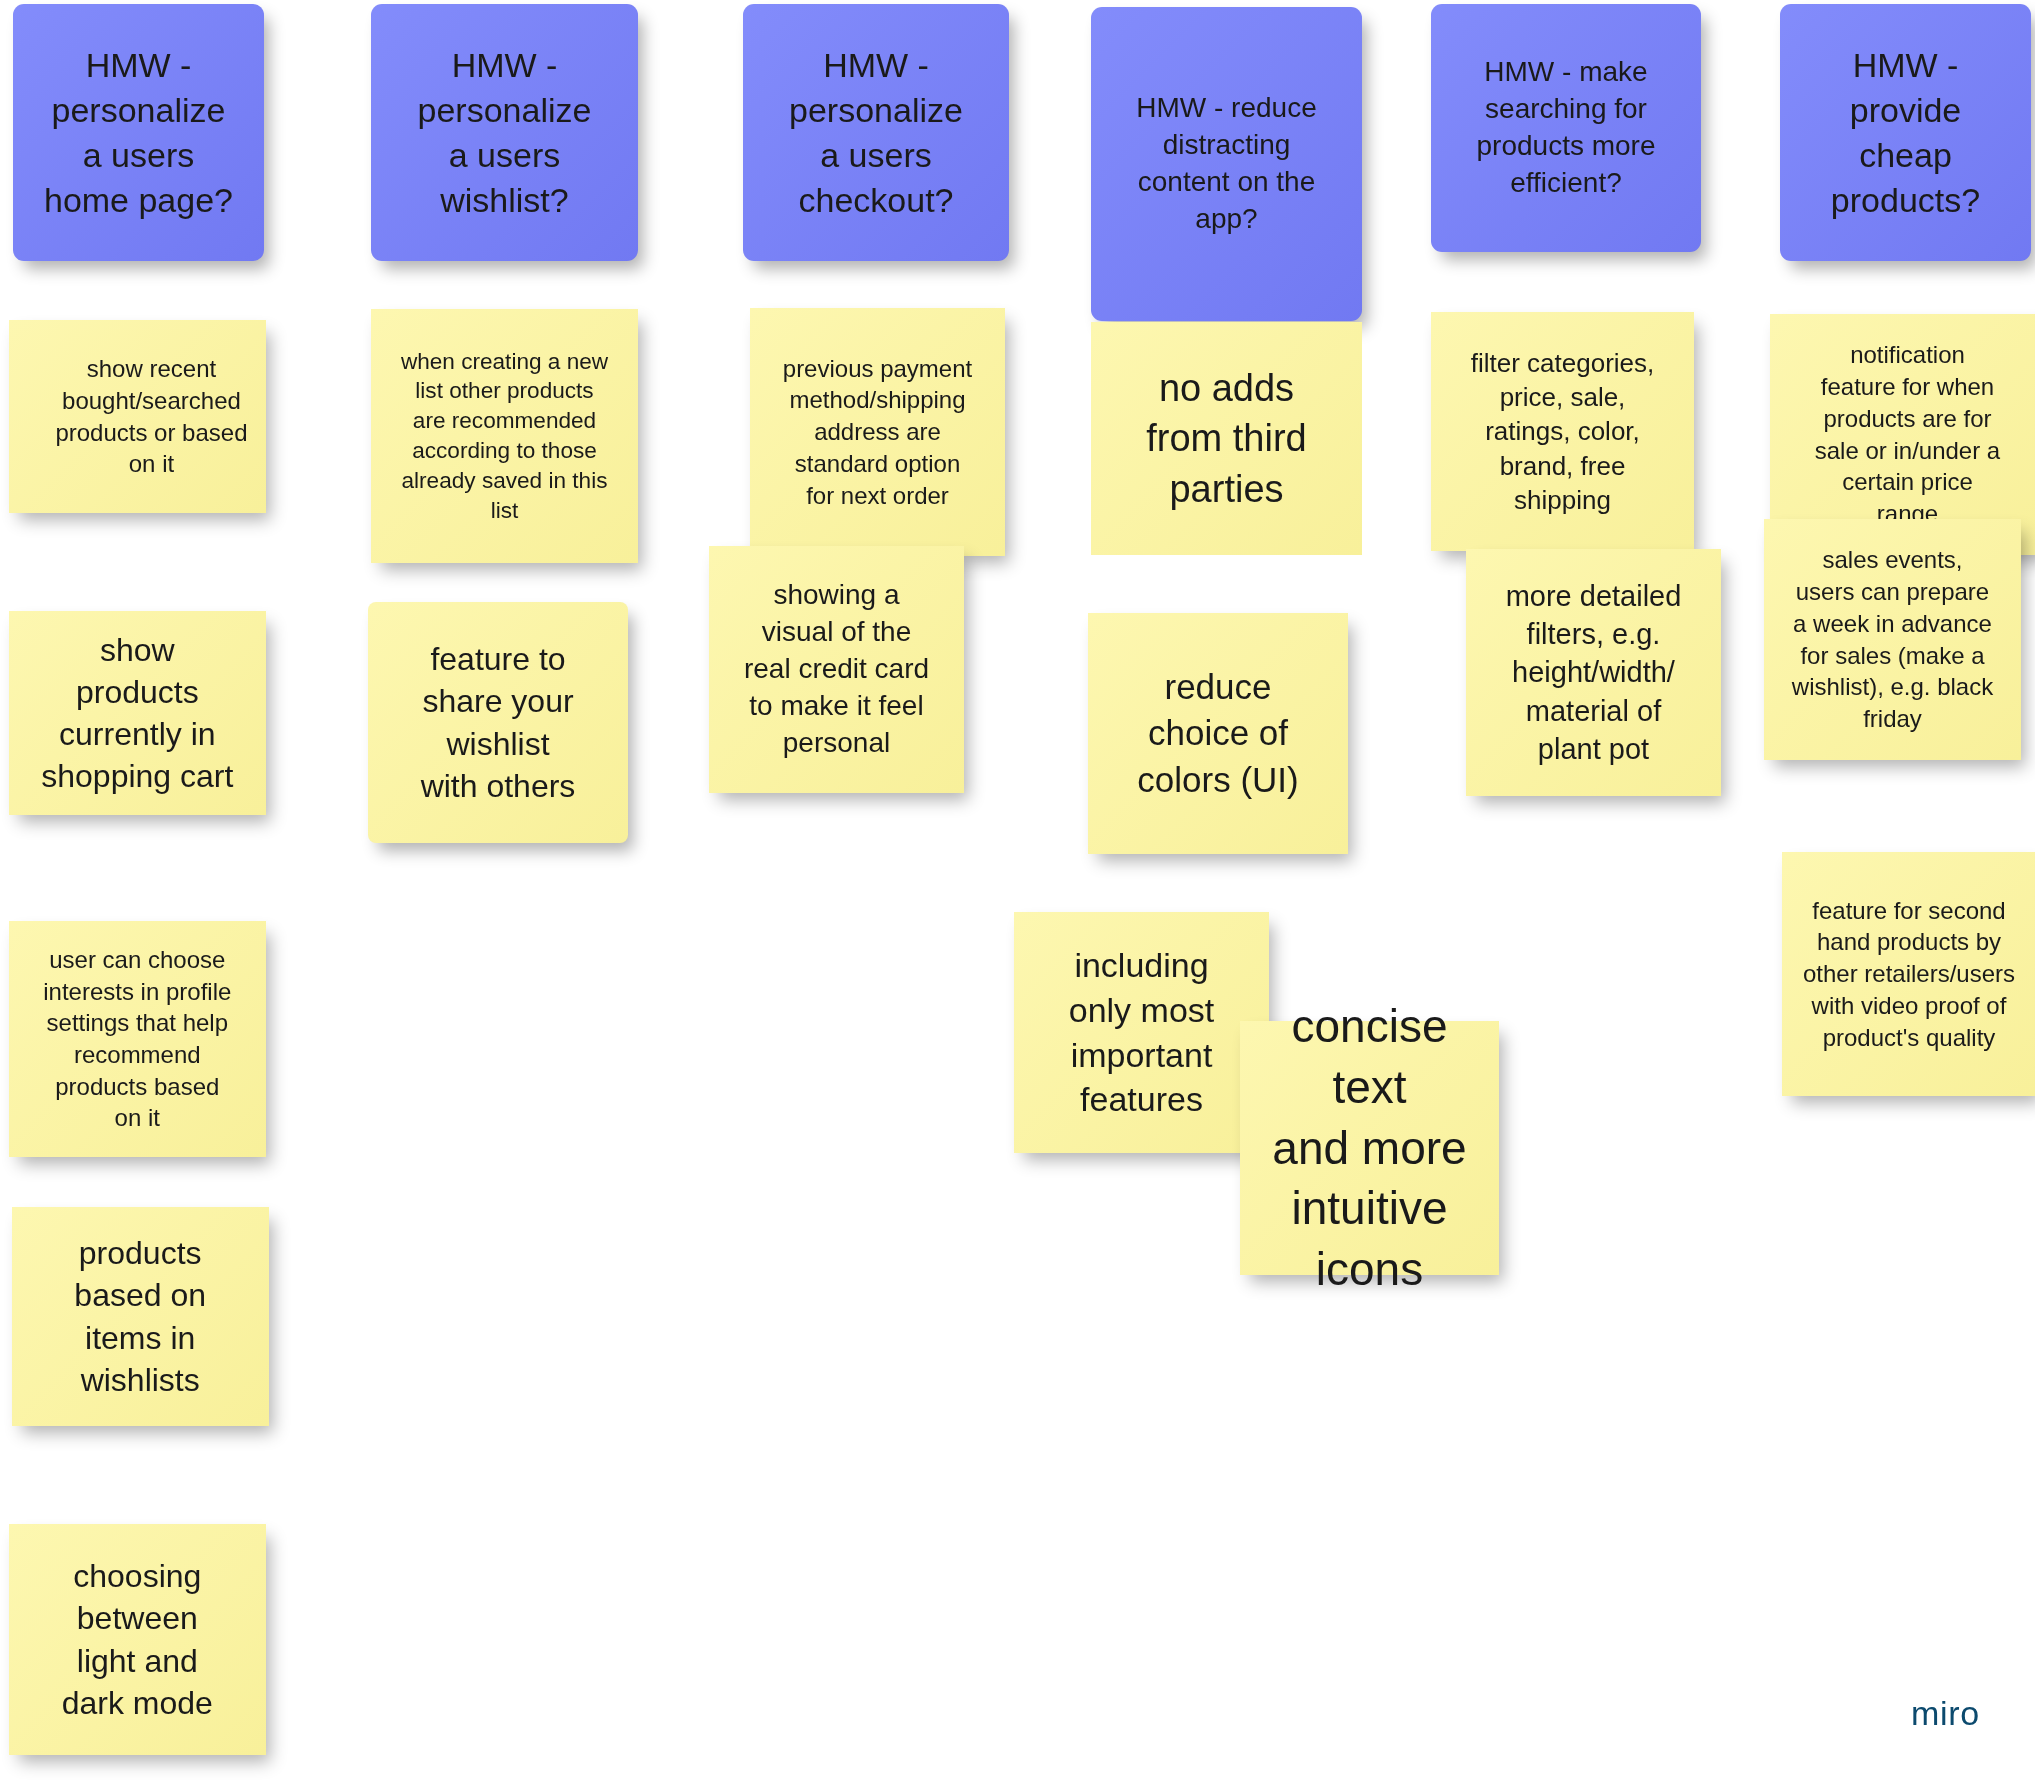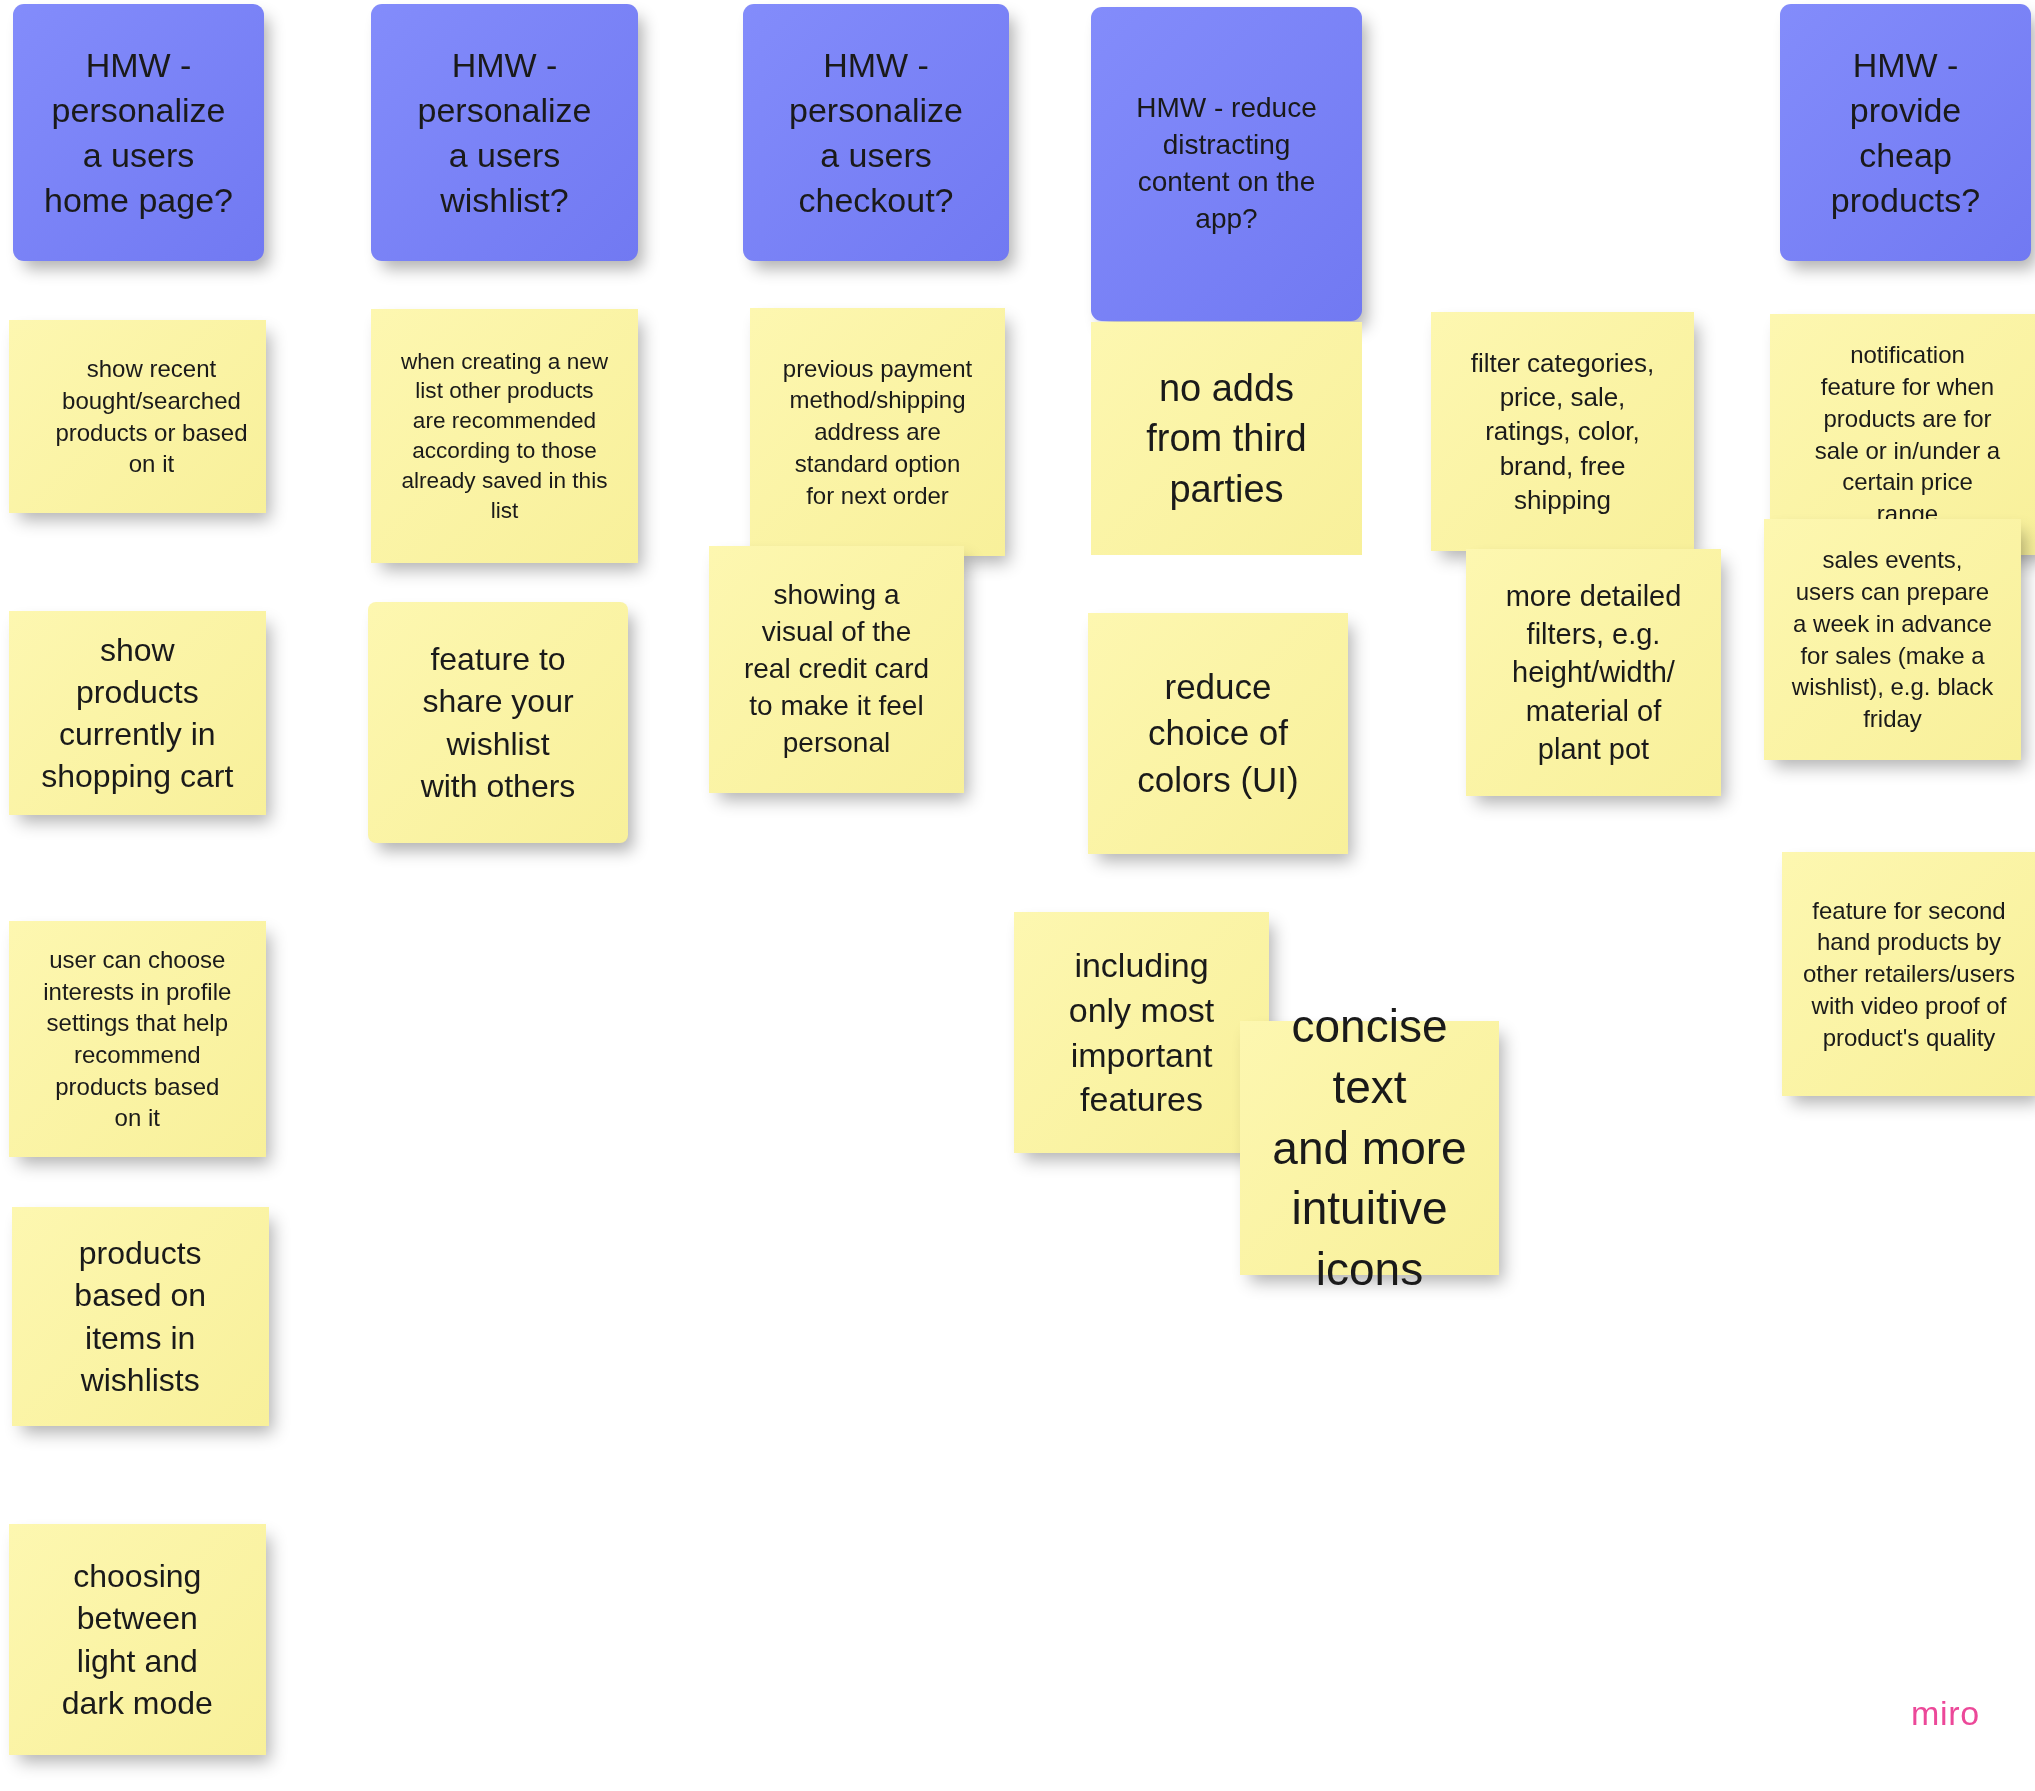--- a/index.html
+++ b/index.html
@@ -41,21 +41,21 @@
   }
   .note.noshadow {
     box-shadow: none;
   }
   .note .txt {
     display: block;
     width: 100%;
   }
   .watermark {
     position: absolute;
-    color: #ec4899;
+    color: #0c4a6e;
     font-size: 34px;
     letter-spacing: 0.7px;
     font-family: "Liberation Sans", "DejaVu Sans", sans-serif;
     user-select: none;
   }
 </style>
 </head>
 <body>
 
 <div id="board">
@@ -163,20 +163,26 @@
 important
 features</span>
   </div>
   <div class="note yellow" style="left:1240px; top:1021px; width:259px; height:254px; font-size:46px;">
     <span class="txt">concise text
 and more
 intuitive
 icons</span>
   </div>
 
+  <div class="note blue" style="left:1431px; top:4.4px; width:270px; height:248px; font-size:28px;">
+    <span class="txt">HMW - make
+searching for
+products more
+efficient?</span>
+  </div>
   <div class="note yellow" style="left:1431px; top:312px; width:263px; height:239px; font-size:26px;">
     <span class="txt">filter categories,
 price, sale,
 ratings, color,
 brand, free
 shipping</span>
   </div>
   <div class="note yellow" style="left:1466px; top:549px; width:255px; height:247px; font-size:29px;">
     <span class="txt">more detailed
 filters, e.g.

